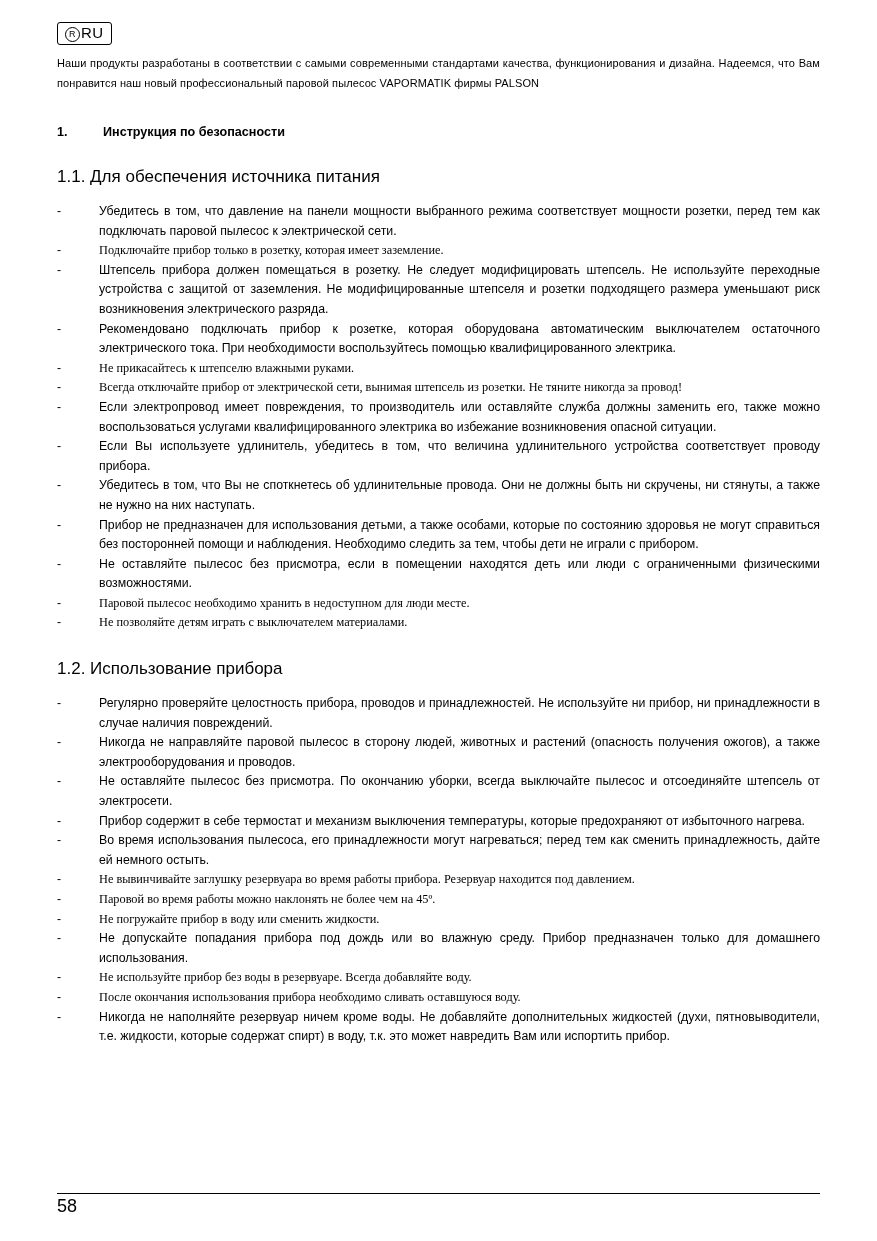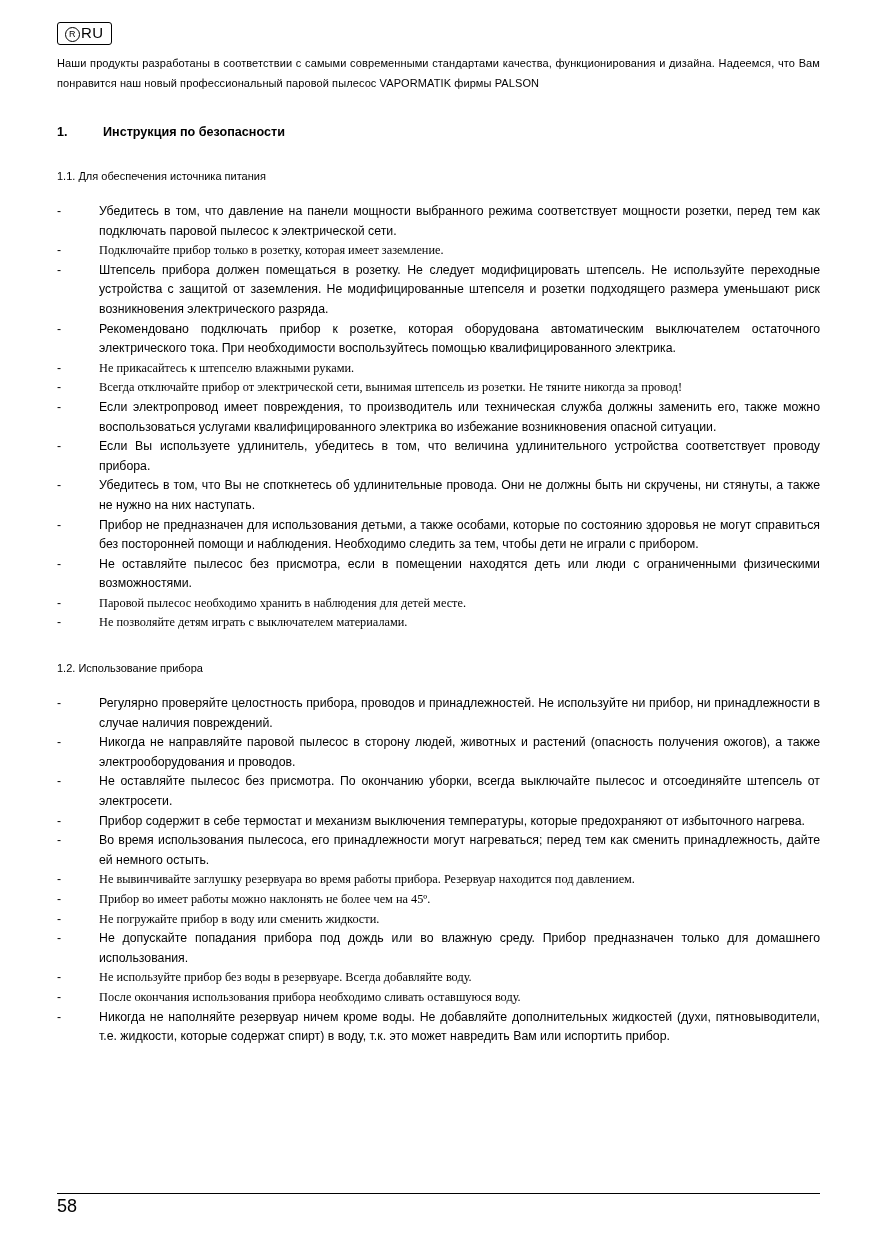--- a/index.html
+++ b/index.html
@@ -59,21 +59,21 @@
     font-weight: bold;
     line-height: 17px;
     display: flex;
   }
   .sec-head .num {
     width: 46px;
     flex: 0 0 46px;
   }
   .sub-head {
     margin-top: 27px;
-    font-size: 11px;
+    font-size: 17px;
     line-height: 17px;
   }
   ul.bullets {
     list-style: none;
     margin: 17px 0 0 0;
     padding: 0;
   }
   ul.bullets li {
     display: flex;
     font-size: 12.3px;
@@ -146,41 +146,41 @@
     <li>
         <span class="dash">-</span>
         <span class="txt nojust">Не прикасайтесь к штепселю влажными руками.</span>
       </li>
     <li>
         <span class="dash">-</span>
         <span class="txt nojust">Всегда отключайте прибор от электрической сети, вынимая штепсель из розетки. Не тяните никогда за провод!</span>
       </li>
     <li>
         <span class="dash">-</span>
-        <span class="txt">Если электропровод имеет повреждения, то производитель или техническая служба должны заменить его, также можно воспользоваться услугами квалифицированного электрика во избежание возникновения опасной ситуации.</span>
+        <span class="txt">Если электропровод имеет повреждения, то производитель или оставляйте служба должны заменить его, также можно воспользоваться услугами квалифицированного электрика во избежание возникновения опасной ситуации.</span>
       </li>
     <li>
         <span class="dash">-</span>
         <span class="txt">Если Вы используете удлинитель, убедитесь в том, что величина удлинительного устройства соответствует проводу прибора.</span>
       </li>
     <li>
         <span class="dash">-</span>
         <span class="txt">Убедитесь в том, что Вы не споткнетесь об удлинительные провода. Они не должны быть ни скручены, ни стянуты, а также не нужно на них наступать.</span>
       </li>
     <li>
         <span class="dash">-</span>
         <span class="txt">Прибор не предназначен для использования детьми, а также особами, которые по состоянию здоровья не могут справиться без посторонней помощи и наблюдения. Необходимо следить за тем, чтобы дети не играли с прибором.</span>
       </li>
     <li>
         <span class="dash">-</span>
         <span class="txt">Не оставляйте пылесос без присмотра, если в помещении находятся деть или люди с ограниченными физическими возможностями.</span>
       </li>
     <li>
         <span class="dash">-</span>
-        <span class="txt nojust">Паровой пылесос необходимо хранить в наблюдения для детей месте.</span>
+        <span class="txt nojust">Паровой пылесос необходимо хранить в недоступном для люди месте.</span>
       </li>
     <li>
         <span class="dash">-</span>
         <span class="txt nojust">Не позволяйте детям играть с выключателем материалами.</span>
       </li>
   </ul>
 
   <div class="sub-head">1.2. Использование прибора</div>
 
   <ul class="bullets">
@@ -203,21 +203,21 @@
     <li>
         <span class="dash">-</span>
         <span class="txt">Во время использования пылесоса, его принадлежности могут нагреваться; перед тем как сменить принадлежность, дайте ей немного остыть.</span>
       </li>
     <li>
         <span class="dash">-</span>
         <span class="txt nojust">Не вывинчивайте заглушку резервуара во время работы прибора. Резервуар находится под давлением.</span>
       </li>
     <li>
         <span class="dash">-</span>
-        <span class="txt nojust">Прибор во имеет работы можно наклонять не более чем на 45º.</span>
+        <span class="txt nojust">Паровой во время работы можно наклонять не более чем на 45º.</span>
       </li>
     <li>
         <span class="dash">-</span>
         <span class="txt nojust">Не погружайте прибор в воду или сменить жидкости.</span>
       </li>
     <li>
         <span class="dash">-</span>
         <span class="txt">Не допускайте попадания прибора под дождь или во влажную среду. Прибор предназначен только для домашнего использования.</span>
       </li>
     <li>

